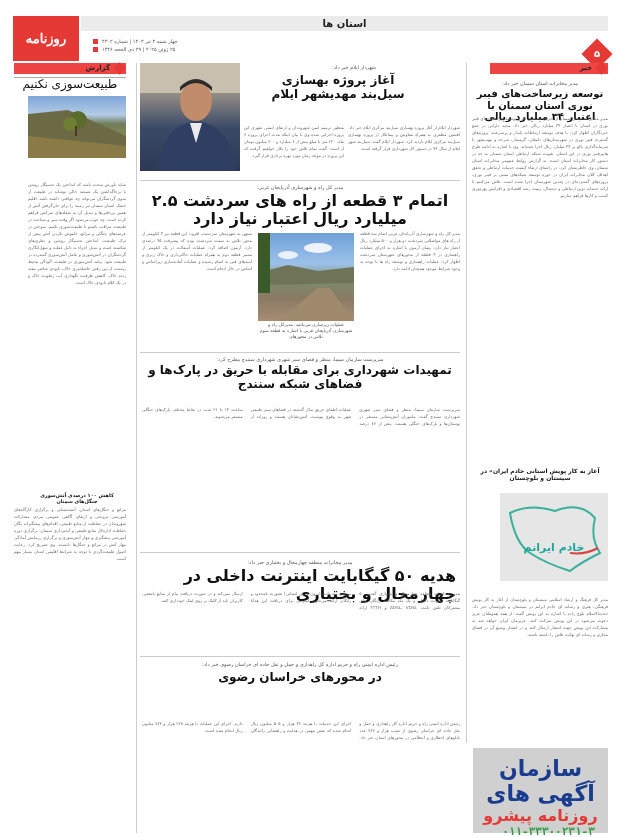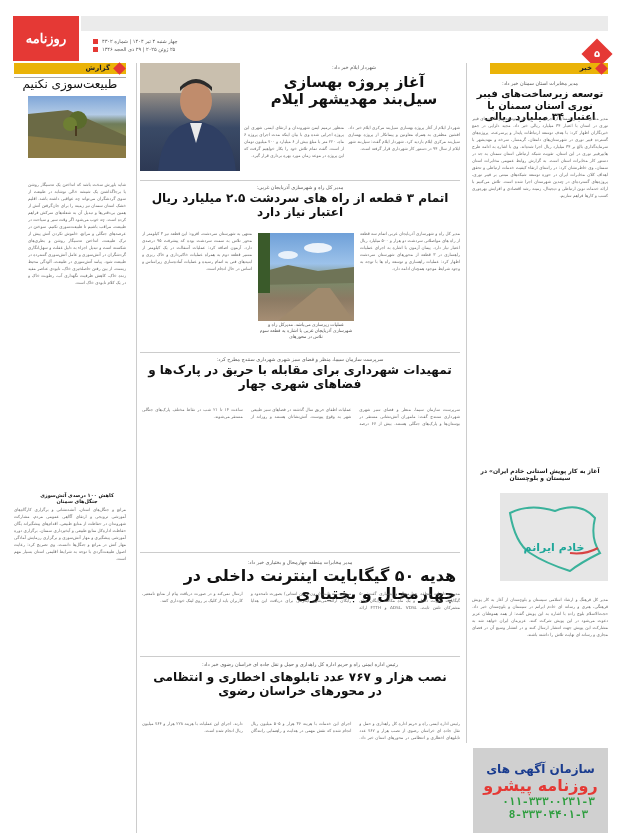--- a/index.html
+++ b/index.html
@@ -11,43 +11,44 @@
   .mast-bar { position: absolute; top: 0; left: 68px; right: 0; height: 15px; background: #ebebeb; }
   .mast-title { position: absolute; top: 0; left: 68px; right: 0; height: 15px; text-align: center; font-size: 10px; font-weight: bold; line-height: 15px; color: #222; }
   .logo { position: absolute; top: 0; left: 0; width: 66px; height: 45px; background: #e53935; color: #fff; font-family: "DejaVu Serif", serif; font-weight: bold; text-align: center; line-height: 45px; font-size: 13px; }
   .date-lines { position: absolute; top: 21px; left: 80px; font-size: 5px; line-height: 8px; color: #555; }
   .date-lines div { display: flex; flex-direction: row-reverse; align-items: center; gap: 4px; }
   .red-sq { display: inline-block; width: 5px; height: 5px; background: #e53935; }
   .page-num { position: absolute; top: 27px; right: 0; width: 22px; height: 22px; transform: rotate(45deg); background: #e53935; }
   .page-num span { display: block; transform: rotate(-45deg); color: #fff; font-size: 10px; font-weight: bold; text-align: center; line-height: 22px; }
 
   
-  .sec-label { position: absolute; height: 11px; background: #eab308; font-size: 7px; font-weight: bold; line-height: 11px; padding-right: 16px; }
+  .sec-label { position: absolute; height: 11px; background: #ef4444; font-size: 7px; font-weight: bold; line-height: 11px; padding-right: 16px; }
   .sec-diamond { position: absolute; right: 2px; top: 1px; width: 9px; height: 9px; transform: rotate(45deg); background: #e53935; }
 
   .col-rule { position: absolute; width: 1px; background: #ccc; }
   .hr { position: absolute; height: 1px; background: #ccc; }
 
   .kicker { position: absolute; text-align: center; font-size: 5px; color: #555; }
   .headline { position: absolute; text-align: center; font-weight: bold; color: #111; line-height: 1.15; }
   .body-text { position: absolute; font-size: 4.2px; line-height: 7px; color: #666; text-align: justify; overflow: hidden; }
 
   .photo { position: absolute; overflow: hidden; }
   .caption { position: absolute; font-size: 4.5px; color: #555; text-align: center; line-height: 6px; }
 
   .ad-box { position: absolute; left: 473px; top: 748px; width: 135px; height: 85px; background: #d0d0d0; text-align: center; }
-  .ad-l1 { color: #1a3c8f; font-weight: bold; font-size: 12px; margin-top: 14px; }
+  .ad-l1 { color: #1a3c8f; font-weight: bold; font-size: 22px; margin-top: 8px; }
   .ad-l2 { color: #e53935; font-weight: bold; font-size: 16px; }
   .ad-l3 { color: #2e9e3f; font-size: 11px; font-weight: bold; font-family: "DejaVu Sans Mono", monospace; padding-left: 16px; }
 </style>
 </head>
 <body>
 
 <header class="masthead">
   <div class="mast-bar"></div>
+  <div class="mast-title">استان ها</div>
   <div class="logo">روزنامه پیشرو</div>
   <div class="date-lines">
     <div>
         <span class="red-sq"></span>
         <span>چهار شنبه ۴ تیر ۱۴۰۴ | شماره ۴۳۰۲</span>
       </div>
     <div>
         <span class="red-sq"></span>
         <span>۲۵ ژوئن ۲۰۲۵ | ۲۹ ذی الحجه ۱۴۴۶</span>
       </div>
@@ -87,57 +88,56 @@
 <div class="photo" style="left:140px; top:63px; width:100px; height:108px; background:linear-gradient(180deg,#d8d0c4 0%,#b9a993 15%,#3a4a66 60%,#2d3954 100%);">
   <svg width="100" height="108">
     <rect x="0" y="0" width="100" height="30" fill="#c9bfae"></rect>
     <ellipse cx="56" cy="38" rx="16" ry="20" fill="#c08c6c"></ellipse>
     <path d="M40,28 Q56,12 72,28 L72,24 Q56,8 40,24 Z" fill="#2b2b2b"></path>
     <path d="M18,108 Q22,62 56,58 Q92,62 96,108 Z" fill="#2f3f63"></path>
     <polygon points="50,60 56,80 62,60" fill="#eaeaea"></polygon>
   </svg>
 </div>
 <div class="kicker" style="left:248px; top:64px; width:212px;">شهردار ایلام خبر داد:</div>
-<div class="headline" style="left:248px; top:74px; width:212px; font-size:15px;">
+<div class="headline" style="left:232px; top:74px; width:212px; font-size:12px;">
   <div>آغاز پروژه بهسازی</div>
   <div>سیل‌بند مهدیشهر ایلام</div>
 </div>
 <div class="body-text" style="left:348px; top:124px; width:112px; height:50px;">شهردار ایلام از آغاز پروژه بهسازی سیل‌بند مرکزی ایلام خبر داد. افشین مظفری به همراه معاونین و پیمانکار از پروژه بهسازی سیل‌بند مرکزی ایلام بازدید کرد. شهردار ایلام گفت: سیل‌بند شهر ایلام از سال ۹۴ در دستور کار شهرداری قرار گرفته است.</div>
 <div class="body-text" style="left:244px; top:124px; width:100px; height:50px;">منظور ترمیم ایمن شهروندان و ارتقای ایمنی شهری این پروژه اجرایی شده وی با بیان اینکه مدت اجرای پروژه ۶ ماه، ۲۲۰ متر با مبلغ بیش از ۶ میلیارد و ۷۰۰ میلیون تومان از است. گفت تمام تلاش خود را بکار خواهیم گرفت که این پروژه در موعد زمان مورد بهره برداری قرار گیرد.</div>
 <div class="hr" style="left:140px; top:180px; width:320px;"></div>
 
 <div class="kicker" style="left:140px; top:184px; width:320px;">مدیر کل راه و شهرسازی آذربایجان غربی:</div>
-<div class="headline" style="left:140px; top:192px; width:320px; font-size:12px;">اتمام ۳ قطعه از راه های سردشت ۲.۵ میلیارد ریال اعتبار نیاز دارد</div>
+<div class="headline" style="left:140px; top:192px; width:320px; font-size:16px;">اتمام ۳ قطعه از راه های سردشت ۲.۵ میلیارد ریال اعتبار نیاز دارد</div>
 <div class="body-text" style="left:360px; top:230px; width:100px; height:106px;">مدیر کل راه و شهرسازی آذربایجان غربی اتمام سه قطعه از راه های مواصلاتی سردشت دو هزار و ۵۰۰ میلیارد ریال اعتبار نیاز دارد. پیمان آزمون با اشاره به اجرای عملیات راهسازی در ۳ قطعه از محورهای شهرستان سردشت اظهار کرد: عملیات راهسازی و توسعه راه ها با توجه به وجود شرایط موجود همچنان ادامه دارد.</div>
 <div class="photo" style="left:258px; top:233px; width:96px; height:88px; background:linear-gradient(180deg,#6fa0d8 0%,#9cc2ea 35%,#7c8a6a 55%,#8b7a63 75%,#a68e74 100%);">
   <svg width="96" height="88">
     <ellipse cx="60" cy="15" rx="14" ry="5" fill="#ffffff" opacity="0.85"></ellipse>
     <ellipse cx="30" cy="22" rx="10" ry="4" fill="#ffffff" opacity="0.8"></ellipse>
     <polygon points="0,40 30,32 60,38 96,34 96,50 0,52" fill="#6f7457"></polygon>
     <rect x="0" y="0" width="12" height="60" fill="#3a5a2a"></rect>
     <polygon points="20,88 60,55 72,55 96,88" fill="#a08a6d"></polygon>
   </svg>
 </div>
 <div class="caption" style="left:258px; top:322px; width:96px;">عملیات زیرسازی می‌باشد. مدیرکل راه و شهرسازی آذربایجان غربی با اشاره به قطعه سوم نلاس در محورهای</div>
 <div class="body-text" style="left:142px; top:230px; width:110px; height:106px;">منتهی به شهرستان سردشت، افزود: این قطعه نیز ۳ کیلومتر از محور نلاس به سمت سردشت بوده که پیشرفت ۹۵ درصدی دارد. آزمون اضافه کرد: عملیات آسفالت در یک کیلومتر از مسیر قطعه دوم به همراه عملیات خاکبرداری و خاک ریزی و ابنیه‌های فنی به اتمام رسیده و عملیات آماده‌سازی زیراساس و اساس در حال انجام است.</div>
 <div class="hr" style="left:140px; top:352px; width:320px;"></div>
 
 <div class="kicker" style="left:140px; top:356px; width:320px;">سرپرست سازمان سیما، منظر و فضای سبز شهری شهرداری سنندج مطرح کرد:</div>
-<div class="headline" style="left:140px; top:364px; width:320px; font-size:12px;">تمهیدات شهرداری برای مقابله با حریق در پارک‌ها و فضاهای شهری چهار</div>
+<div class="headline" style="left:140px; top:364px; width:320px; font-size:12px;">تمهیدات شهرداری برای مقابله با حریق در پارک‌ها و فضاهای شبکه سنندج</div>
 <div class="body-text" style="left:142px; top:406px; width:318px; height:140px; column-count:3; column-gap:8px;">سرپرست سازمان سیما، منظر و فضای سبز شهری شهرداری سنندج گفت: ماموران آتش‌نشانی مستقر در بوستان‌ها و پارک‌های جنگلی هستند. بیش از ۶۷ درصد عملیات اطفای حریق سال گذشته در فضاهای سبز طبیعی شهر به وقوع پیوست. آتش‌نشانان هستند و روزانه از ساعت ۱۴ تا ۲۱ شب در نقاط مختلف پارک‌های جنگلی مستقر می‌شوند.</div>
 <div class="hr" style="left:140px; top:552px; width:320px;"></div>
 
 <div class="kicker" style="left:140px; top:559px; width:320px;">مدیر مخابرات منطقه چهارمحال و بختیاری خبر داد:</div>
 <div class="headline" style="left:136px; top:567px; width:320px; font-size:16px;text-align:right;">هدیه ۵۰ گیگابایت اینترنت داخلی در چهارمحال و بختیاری</div>
 <div class="body-text" style="left:142px; top:590px; width:318px; height:56px; column-count:3; column-gap:8px;">مدیر مخابرات منطقه چهارمحال و بختیاری گفت: ۵۰ گیگابایت اینترنت داخلی و یک ماه مکالمه رایگان برای مشترکان تلفن ثابت، ADSL، VDSL و FTTH ارائه می‌شود. به ثابت (درون و بین استانی) بصورت نامحدود و رایگان ارائه می‌شود. اینترنتی برای دریافت این هدایا ارسال نمی‌کند و در صورت دریافت پیام از منابع نامعتبر، کاربران باید از کلیک بر روی لینک خودداری کنند.</div>
 <div class="hr" style="left:140px; top:656px; width:320px;"></div>
 
 <div class="kicker" style="left:140px; top:661px; width:320px;">رئیس اداره ایمنی راه و حریم اداره کل راهداری و حمل و نقل جاده ای خراسان رضوی خبر داد:</div>
 <div class="headline" style="left:140px; top:671px; width:320px; font-size:12px;">
-  <div>نصب هزار و ۷۶۷ عدد تابلوهای اخطاری و انتظامی</div>
   <div>در محورهای خراسان رضوی</div>
 </div>
 <div class="body-text" style="left:142px; top:720px; width:318px; height:112px; column-count:3; column-gap:8px;">رئیس اداره ایمنی راه و حریم اداره کل راهداری و حمل و نقل جاده ای خراسان رضوی از نصب هزار و ۷۶۷ عدد تابلوهای اخطاری و انتظامی در محورهای استان خبر داد. اجرای این خدمات با هزینه ۳۶ هزار و ۵۰۵ میلیون ریال انجام شده که نقش مهمی در هدایت و راهنمایی رانندگان دارند. اجرای این عملیات با هزینه ۲۲۸ هزار و ۷۶۴ میلیون ریال انجام شده است.</div>
 
 <div class="kicker" style="left:472px; top:80px; width:136px;">مدیر مخابرات استان سمنان خبر داد:</div>
 <div class="headline" style="left:472px; top:88px; width:136px; font-size:10px;">توسعه زیرساخت‌های فیبر نوری استان سمنان با اعتبار ۳۴ میلیارد ریالی</div>
 <div class="body-text" style="left:472px; top:115px; width:136px; height:336px;">مدیر مخابرات استان سمنان از اجرای ششمین طرح توسعه زیرساخت‌های فیبر نوری در استان با اعتبار ۳۴ میلیارد ریالی خبر داد. مجید دلزایی در جمع خبرنگاران اظهار کرد: با هدف توسعه ارتباطات پایدار و پرسرعت، پروژه‌های گسترده فیبر نوری در شهرستان‌های دامغان، گرمسار، سرخه و مهدیشهر با سرمایه‌گذاری بالغ بر ۳۴ میلیارد ریال اجرا شده‌اند. وی با اشاره به ادامه طرح هایپرفیبر نوری در این استان، تقویت شبکه ارتباطی استان سمنان به جد در دستور کار مخابرات استان است. به گزارش روابط عمومی مخابرات استان سمنان، وی خاطرنشان کرد: در راستای ارتقاء کیفیت خدمات ارتباطی و تحقق اهداف کلان مخابرات ایران در حوزه توسعه شبکه‌های مبتنی بر فیبر نوری، پروژه‌های گسترده‌ای در چندین شهرستان اجرا شده است. تلاش می‌کنیم با ارائه خدمات نوین ارتباطی و دیجیتال، زمینه رشد اقتصادی و افزایش بهره‌وری کسب و کارها فراهم سازیم.</div>
 
 <div class="headline" style="left:472px; top:468px; width:136px; font-size:6px;">آغاز به کار پویش استانی خادم ایران» در سیستان و بلوچستان</div>
 <div class="photo" style="left:500px; top:493px; width:108px; height:88px; background:#e6e6e6;">

